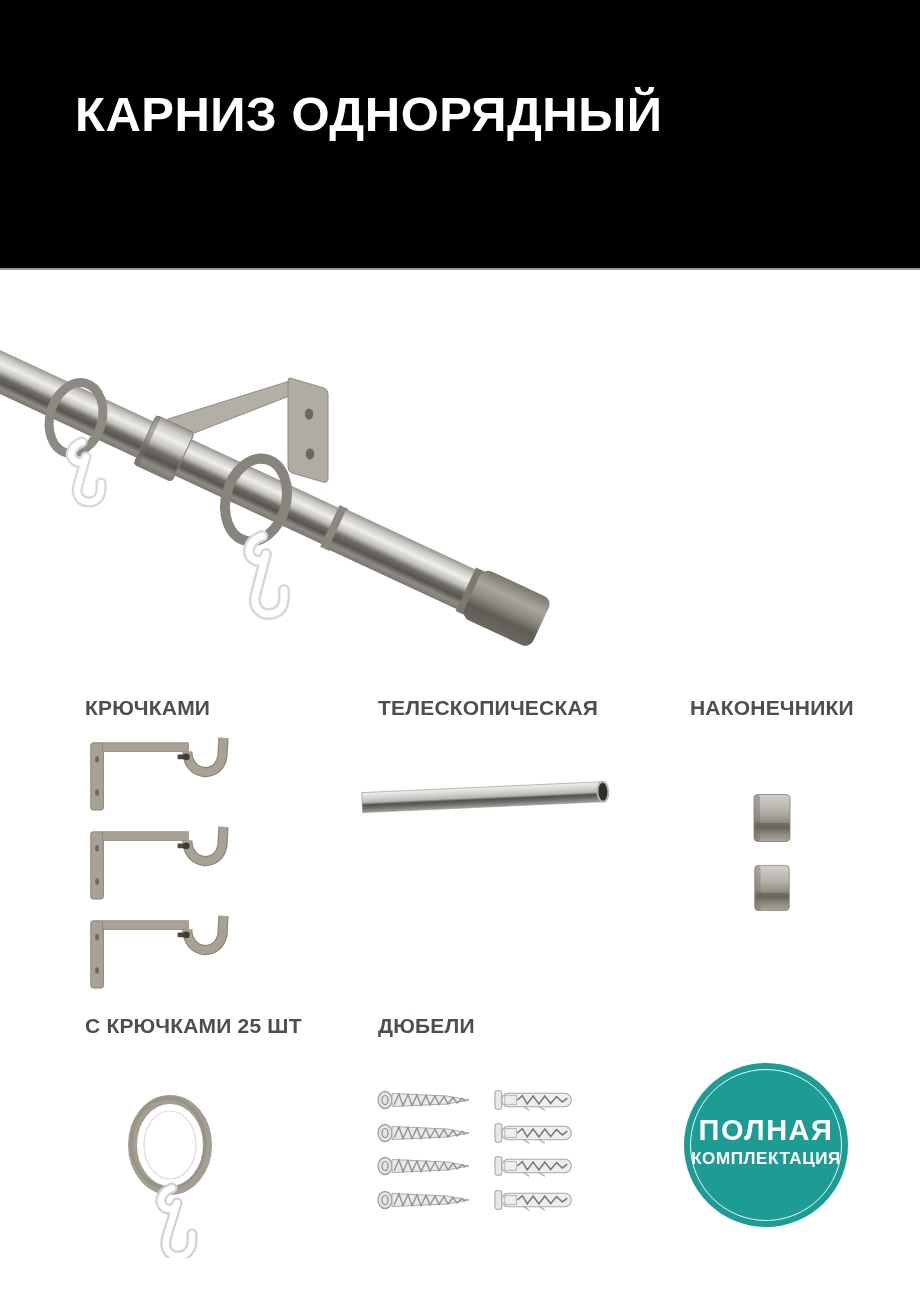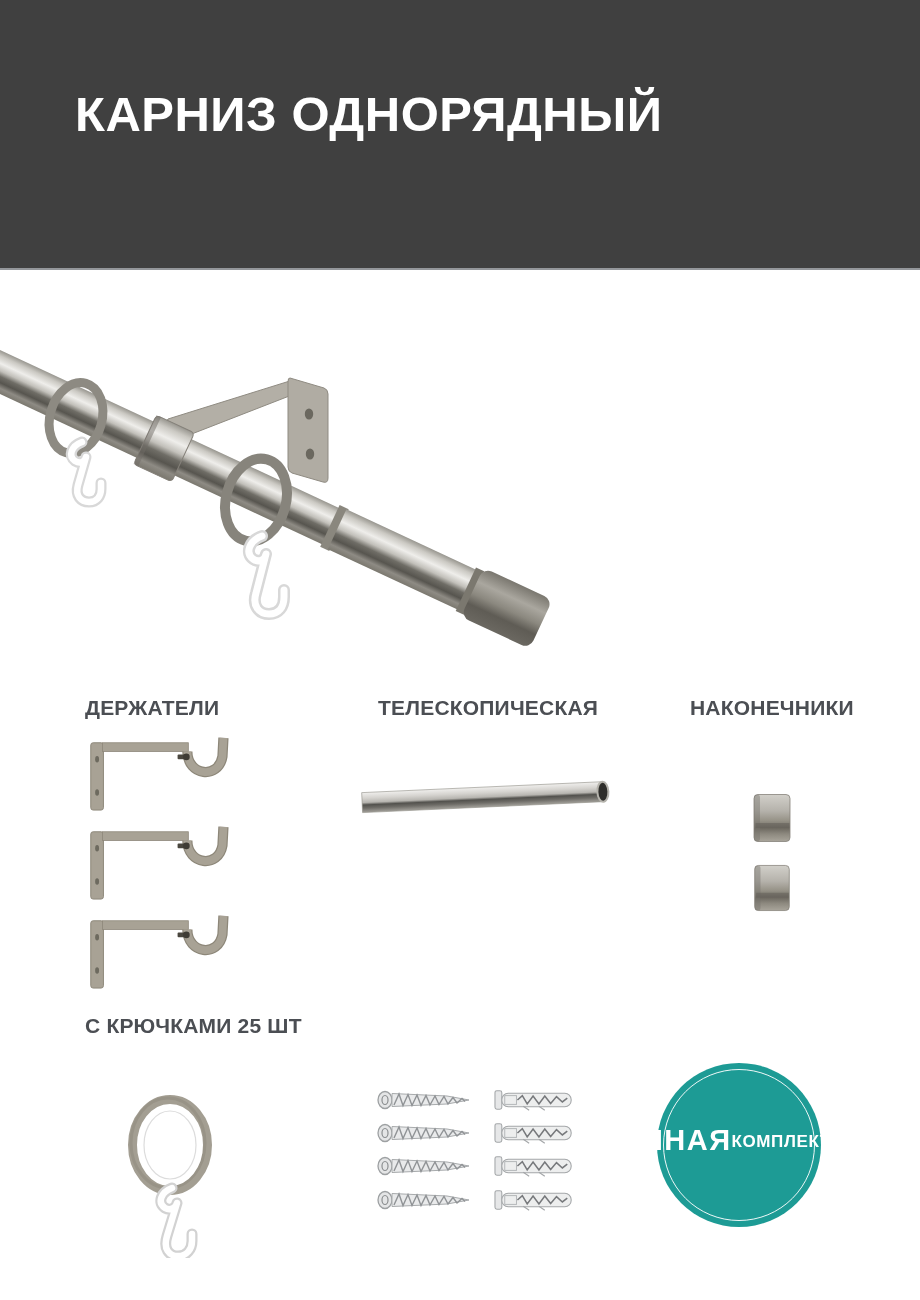--- a/index.html
+++ b/index.html
@@ -2,32 +2,32 @@
 <html><head>
 <meta charset="utf-8">
 <style>
   html,body{margin:0;padding:0}
   body{
     width:920px;height:1300px;position:relative;overflow:hidden;
     background:#ffffff;font-family:"Liberation Sans",sans-serif;
   }
   .abs{position:absolute}
   
-  .header{left:0;top:0;width:920px;height:268px;background:#404040;border-bottom:2px solid #94979b}
+  .header{left:0;top:0;width:920px;height:268px;background:#000000;border-bottom:2px solid #94979b}
   .title{left:75px;top:84px}
   .title-line{display:block;font-size:49px;line-height:61px;font-weight:700;letter-spacing:.5px;white-space:nowrap}
   .title-line.l1{color:#ffffff}
   .title-line.l2{color:#29A09B}
   
   .sec-label{font-size:21px;line-height:27px;font-weight:700;color:#4B4E53;letter-spacing:.2px}
   .sec-label span{display:block;white-space:nowrap}
   
   .badge{
-    left:657px;top:1063px;width:164px;height:164px;border-radius:50%;
-    background:#1D9B95;display:flex;flex-direction:row;align-items:center;justify-content:center;
+    left:684px;top:1063px;width:164px;height:164px;border-radius:50%;
+    background:#1D9B95;display:flex;flex-direction:column;align-items:center;justify-content:center;
     text-align:center;color:#fff;
   }
   .badge-ring{position:absolute;inset:6px;border:1.6px solid rgba(255,255,255,.92);border-radius:50%}
   .badge-l1{font-size:29px;font-weight:700;letter-spacing:1.5px;transform:translateY(-5px)}
   .badge-l2{font-size:17px;font-weight:700;letter-spacing:.6px;transform:translateY(-3px)}
 </style>
 </head>
 <body>
 
 <svg width="0" height="0" style="position:absolute" aria-hidden="true">
@@ -132,21 +132,21 @@
   <g>
     <ellipse cx="256" cy="170" rx="30" ry="42" transform="rotate(15 256 170)" fill="none" stroke="#87847c" stroke-width="10"></ellipse>
   </g>
   <g>
     <path d="M262,206 c-13,5 -17,17 -9,23 c6,4 12,1 13,-5 l-10,39 c-4,13 3,21 13,21 c10,0 15,-7 15,-17 l0,-7" fill="none" stroke="#d8d8d8" stroke-width="12" stroke-linecap="round" stroke-linejoin="round"></path>
     <path d="M262,206 c-13,5 -17,17 -9,23 c6,4 12,1 13,-5 l-10,39 c-4,13 3,21 13,21 c10,0 15,-7 15,-17 l0,-7" fill="none" stroke="#ffffff" stroke-width="7" stroke-linecap="round" stroke-linejoin="round"></path>
   </g>
 </svg>
 
 <div class="abs sec-label" style="left:85px;top:694px">
-  <span>ДЕРЖАТЕЛИ</span>
+  <span>КРЮЧКАМИ</span>
 </div>
 <div class="abs sec-label" style="left:378px;top:694px">
   <span>ТЕЛЕСКОПИЧЕСКАЯ</span>
 </div>
 <div class="abs sec-label" style="left:690px;top:694px">
   <span>НАКОНЕЧНИКИ</span>
 </div>
 
 <svg class="abs" style="left:85px;top:733px" width="152" height="80">
     <use href="#sym-bracket"></use>
@@ -169,20 +169,21 @@
     <use href="#sym-cap"></use>
   </svg>
 <svg class="abs" style="left:752px;top:864px" width="40" height="48">
     <use href="#sym-cap"></use>
   </svg>
 
 <div class="abs sec-label" style="left:85px;top:1012px">
   <span>С КРЮЧКАМИ 25 ШТ</span>
 </div>
 <div class="abs sec-label" style="left:378px;top:1012px">
+  <span>ДЮБЕЛИ</span>
 </div>
 
 <svg class="abs" style="left:120px;top:1093px" width="100" height="165" viewBox="0 0 100 165">
   <ellipse cx="50" cy="52" rx="37" ry="45" fill="none" stroke="#a39e92" stroke-width="10"></ellipse>
   <ellipse cx="48" cy="50" rx="37" ry="45" fill="none" stroke="#8f8a7e" stroke-width="3" opacity=".55"></ellipse>
   <ellipse cx="50" cy="52" rx="29.5" ry="37.5" fill="none" stroke="#ffffff" stroke-width="7"></ellipse>
   <ellipse cx="50" cy="52" rx="26" ry="34" fill="none" stroke="#dcdcdc" stroke-width="1.2"></ellipse>
   <g>
     <path d="M52,95 c-11,4 -15,15 -7,20 c5,3 11,0 12,-5 l-10,33 c-4,13 2,20 11,20 c9,0 14,-7 14,-15 l0,-7" fill="none" stroke="#d2d2d2" stroke-width="11" stroke-linecap="round" stroke-linejoin="round"></path>
     <path d="M52,95 c-11,4 -15,15 -7,20 c5,3 11,0 12,-5 l-10,33 c-4,13 2,20 11,20 c9,0 14,-7 14,-15 l0,-7" fill="none" stroke="#ffffff" stroke-width="6.5" stroke-linecap="round" stroke-linejoin="round"></path>

